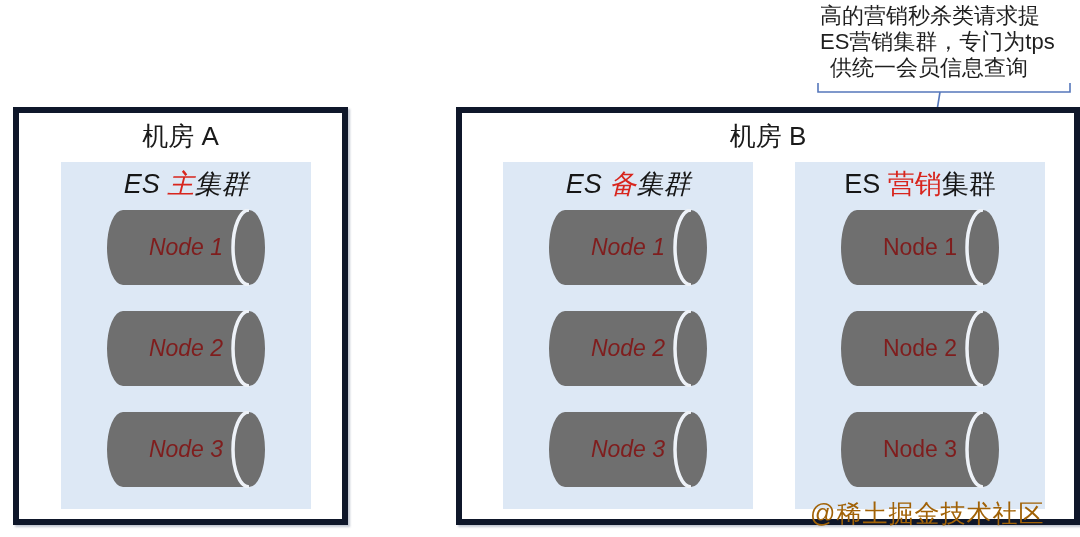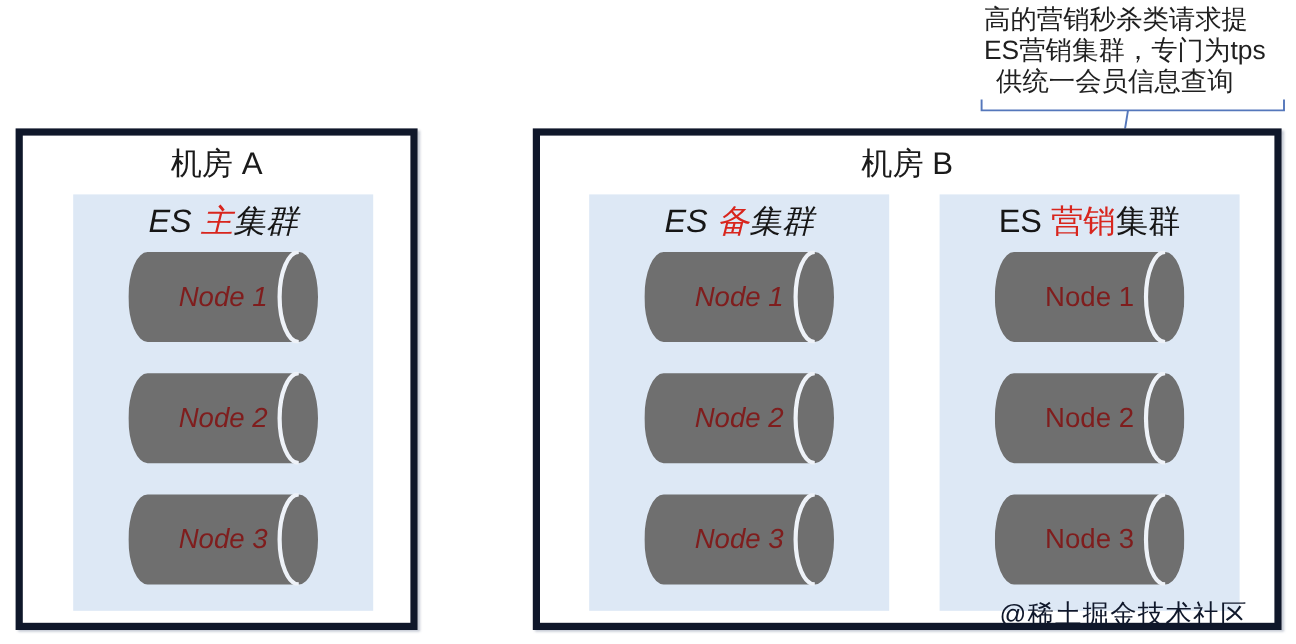--- a/index.html
+++ b/index.html
@@ -13,43 +13,43 @@
     font-size:22px;line-height:26px;color:#1f1f1f;}
   .ann-line{white-space:pre;}
   .ann-line.indent{padding-left:10px;}
   .callout-svg{position:absolute;left:810px;top:78px;}
 
   
   .room{position:absolute;top:107px;height:418px;background:#ffffff;
     border:6px solid #0f172a;box-sizing:border-box;
     box-shadow:2px 2px 2px rgba(120,130,155,.45);}
   .room-a{left:13px;width:335px;}
-  .room-b{left:444px;width:624px;padding-left:37px;}
+  .room-b{left:456px;width:624px;padding-left:37px;}
   .room-title{position:absolute;top:6px;left:0;width:100%;text-align:center;
     font-size:26px;color:#1a1a1a;white-space:pre;}
 
   
   .cluster{position:absolute;top:49px;width:250px;height:347px;background:#dde8f5;}
   .cluster-a1{left:42px;font-style:italic;}
   .cluster-b1{left:41px;font-style:italic;}
   .cluster-b2{left:333px;}
   .cluster-title{position:absolute;top:4px;left:0;width:100%;text-align:center;
     font-size:27px;color:#161616;white-space:pre;}
   .cluster-title .red{color:#d8251d;}
 
   
   .cylinder{position:absolute;left:46px;width:158px;height:77px;}
   .cylinder svg{position:absolute;left:0;top:0;display:block;}
   .node-label{position:absolute;left:0;top:0;width:100%;height:100%;
     display:flex;align-items:center;justify-content:center;
     font-size:23px;color:#7f1d1d;}
   .cyl-1{top:47px;} .cyl-2{top:148px;} .cyl-3{top:249px;}
 
-  .watermark{position:absolute;top:497px;left:810px;width:253px;text-align:center;
-    font-size:22px;color:#0f172a;letter-spacing:1px;}
+  .watermark{position:absolute;top:497px;left:810px;width:253px;text-align:left;
+    font-size:25px;color:#a16207;letter-spacing:1px;}
 </style>
 </head>
 <body>
 
 <div class="canvas">
 
   <div class="annotation">
     <div class="ann-line">高的营销秒杀类请求提</div>
     <div class="ann-line">ES营销集群，专门为tps</div>
     <div class="ann-line indent">供统一会员信息查询</div>

